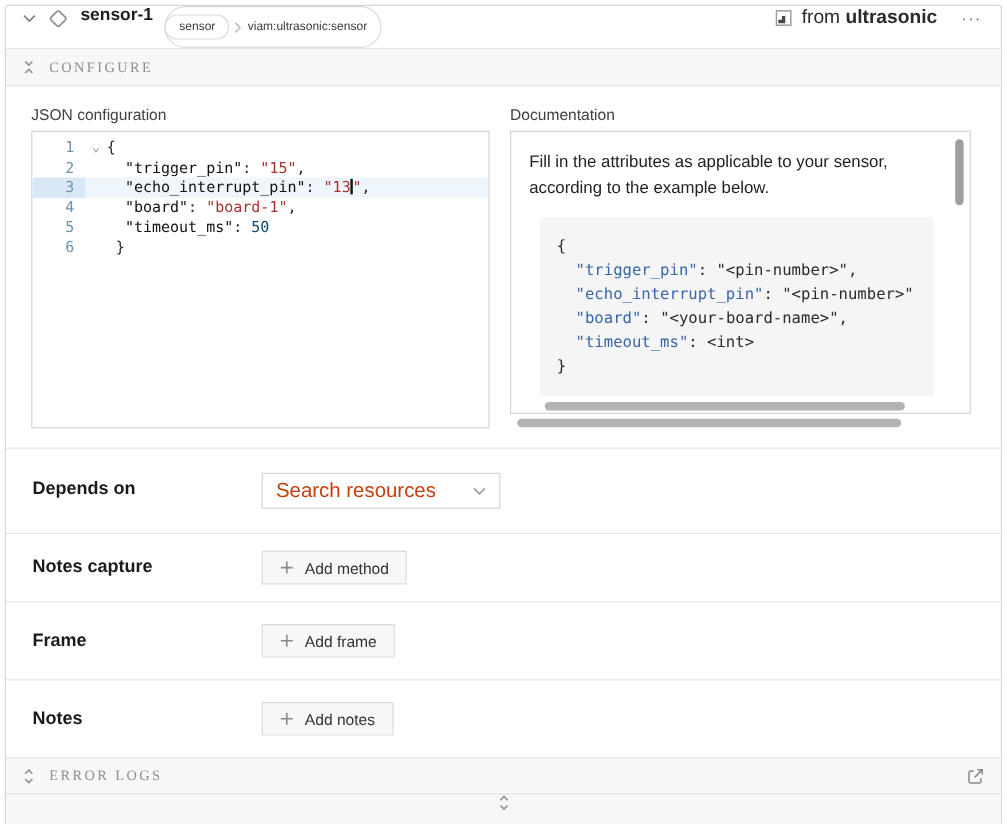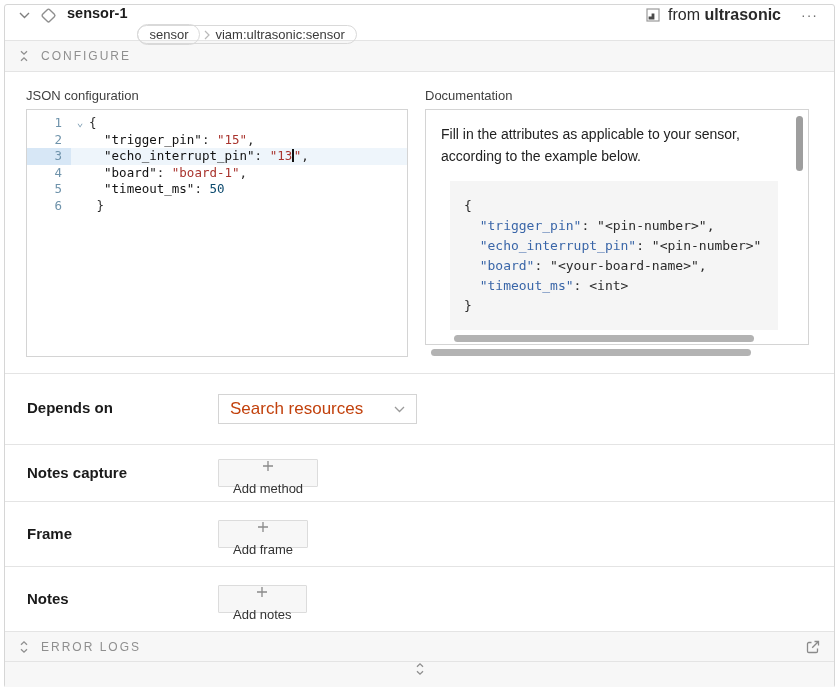--- a/index.html
+++ b/index.html
@@ -4,30 +4,30 @@
 <style>
   * { margin:0; padding:0; box-sizing:border-box; }
   html,body { width:839px; height:687px; background:#fff; overflow:hidden;
     font-family:"Liberation Sans", sans-serif; color:#1c1c1c; }
   .card { margin:4px; border:1px solid #d6d6d6; border-radius:3px; background:#fff; }
 
   
   .hdr { height:36px; display:flex; align-items:flex-start; padding:0 12px 0 12px; border-bottom:1px solid #e4e4e4; }
   .icon-btn { background:none; border:none; cursor:pointer; display:flex; align-items:center; padding:2px; }
   .hdr-title { font-size:14.5px; font-weight:bold; margin:0 10px 0 8px; }
-  .pill { display:flex; align-items:center; border:1px solid #d9d9d9; border-radius:999px; height:19px; font-size:13px; color:#3a3a3a;margin-top:20px; }
+  .pill { display:flex; align-items:center; border:1px solid #d9d9d9; border-radius:999px; height:35px; font-size:10px; color:#3a3a3a; }
   .pill-seg1 { border:1px solid #d9d9d9; border-radius:999px; height:21px; margin:-1px 0 -1px -1px; padding:0 11px; display:flex; align-items:center; }
   .pill-seg2 { padding:0 11px 0 5px; }
   .hdr-right { margin-left:auto; display:flex; align-items:center; gap:8px; }
   .from-txt { font-size:16px; color:#2a2a2a; }
   .menu-btn { font-size:14px; color:#6f6f6f; letter-spacing:1px; background:none; border:none; cursor:pointer; padding:2px 4px; margin-left:8px; }
 
   
   .bar { height:31px; background:#f7f7f7; display:flex; align-items:center; gap:11px; padding:0 13px; border-bottom:1px solid #e4e4e4; cursor:pointer; }
-  .bar-label { font-family:Liberation Sans, sans-serif; font-size:12px; letter-spacing:2px; color:#8f8f8f; }
+  .bar-label { font-family:Liberation Serif, serif; font-size:12px; letter-spacing:2px; color:#8f8f8f; }
   .bar.bottom { border-bottom:none; border-top:1px solid #e4e4e4; height:30px; }
   .bar.bottom.short { height:26px;flex-direction:column; }
   .bar .right-icon { margin-left:auto; }
 
   
   .cfg-body { display:flex; gap:17px; padding:16px 25px 16px 21px; }
   .col-label { font-size:13px; color:#3f3f3f; margin-bottom:6px; }
   .left-col { width:382px; flex:none; }
   .right-col { flex:1; min-width:0; }
 
@@ -58,21 +58,21 @@
   .hscroll-inner { height:7px; width:300px; background:#b3b3b3; border-radius:4px; margin:5px 0 0 28px; cursor:pointer; }
   .hscroll-outer { height:7px; width:320px; background:#b3b3b3; border-radius:4px; margin:4px 0 0 6px; cursor:pointer; }
 
   
   .row { display:flex; align-items:flex-start; border-top:1px solid #e4e4e4; padding:20px 22px; }
   .row-label { width:191px; flex:none; font-size:15px; font-weight:600; color:#1a1a1a; padding-top:5px; }
   .row.tight { padding:14px 22px; }
   .row.mid { padding:18px 22px; }
   .combo { width:199px; height:30px; border:1px solid #d4d4d4; background:#fff; display:flex; align-items:center; padding:0 11px; cursor:pointer; }
   .combo-ph { font-size:17px; color:#c2410c; flex:1; }
-  .add-btn { height:28px; background:#f7f7f7; border:1px solid #dcdcdc; border-radius:1px; display:flex; align-items:center; gap:9px; padding:0 14px; font-size:13px; color:#333; cursor:pointer; font-family:"Liberation Sans", sans-serif;flex-direction:column; }
+  .add-btn { height:28px; background:#f7f7f7; border:1px solid #dcdcdc; border-radius:1px; display:flex; align-items:center; gap:9px; padding:0 14px; font-size:13px; color:#333; cursor:pointer; font-family:"Liberation Sans", sans-serif; }
 </style>
 </head>
 <body>
 
 <div class="card">
 
   <div class="hdr">
     <button class="icon-btn">
       <span>
         <svg width="11" height="7" viewBox="0 0 11 7">

